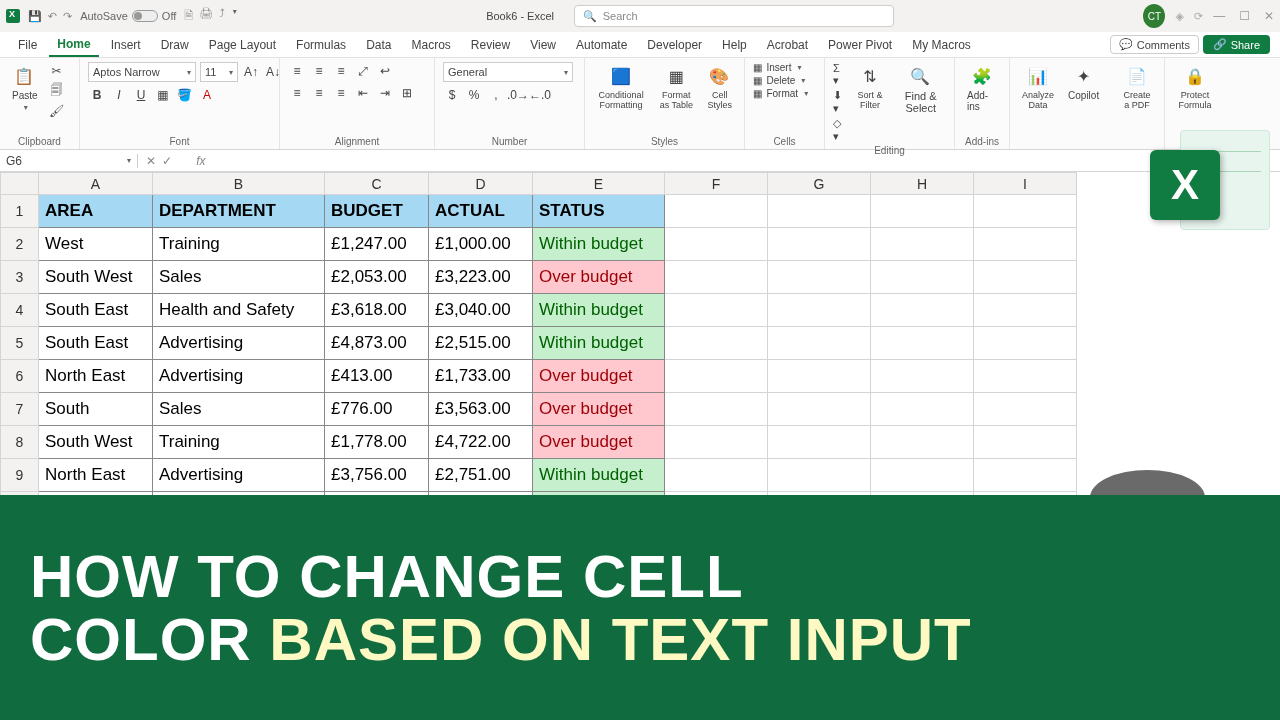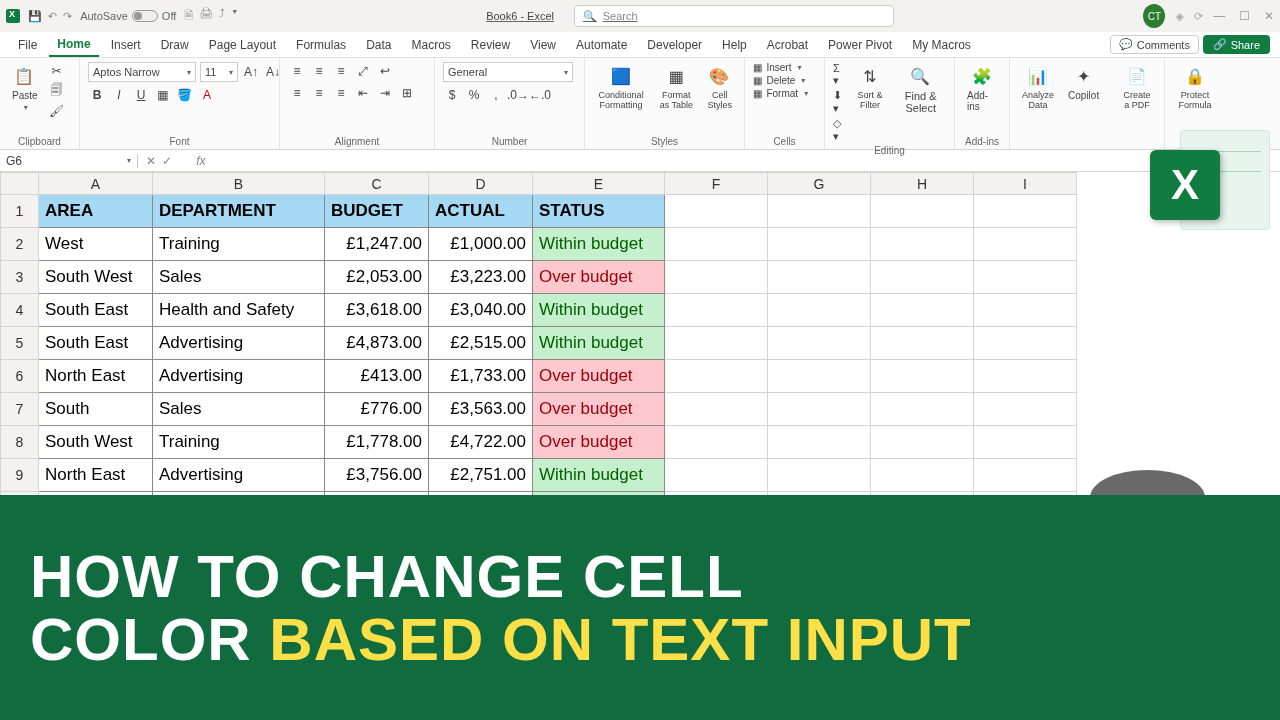--- a/index.html
+++ b/index.html
@@ -7,21 +7,21 @@
   
   .titlebar{height:32px;background:#f3f2f1;display:flex;align-items:center;padding:0 6px;font-size:11px;color:#666;}
   .titlebar .tb-left{display:flex;align-items:center;gap:8px;}
   .titlebar .tb-icon{width:14px;height:14px;background:#107c41;border-radius:2px;position:relative;}
   .titlebar .tb-icon::after{content:"X";color:#fff;font-size:9px;font-weight:bold;position:absolute;left:3px;top:0;}
   .titlebar .qa{display:flex;gap:6px;color:#888;font-size:11px;}
   .titlebar .qa span{cursor:default;}
   .autosave{display:flex;align-items:center;gap:4px;}
   .toggle{width:26px;height:12px;border:1px solid #999;border-radius:6px;position:relative;background:#eee;}
   .toggle::after{content:"";position:absolute;width:8px;height:8px;border-radius:50%;background:#999;top:1px;left:1px;}
-  .titlebar .center{flex:1;display:flex;justify-content:center;align-items:center;gap:20px;text-decoration:underline;}
+  .titlebar .center{flex:1;display:flex;justify-content:center;align-items:center;gap:20px;}
   .doc-title{color:#444;}
   .searchbox{width:320px;height:22px;border:1px solid #ccc;border-radius:4px;display:flex;align-items:center;padding:0 8px;gap:6px;background:#fff;color:#888;}
   .titlebar .right{display:flex;align-items:center;gap:10px;}
   .avatar{width:22px;height:24px;border-radius:50%;background:#2e7d32;color:#fff;font-size:10px;display:flex;align-items:center;justify-content:center;}
   .winctl{color:#999;font-size:12px;display:flex;gap:14px;}
   
   .tabs{height:26px;background:#fff;border-bottom:1px solid #e1e1e1;display:flex;align-items:center;padding:8px 10px;font-size:12px;gap:4px;}
   .tab{padding:4px 8px;color:#444;cursor:pointer;}
   .tab.active{color:#15803d;border-bottom:2px solid #107c41;font-weight:700;}
   .tabs .spacer{flex:1;}
@@ -44,28 +44,28 @@
   .fctl{display:flex;align-items:center;gap:6px;padding:0 8px;color:#888;}
   .fx{font-style:italic;margin-left:18px;}
   
   .grid-wrap{position:relative;background:#fff;height:calc(720px - 32px - 26px - 92px - 22px);overflow:hidden;}
   table.sheet{border-collapse:collapse;table-layout:fixed;}
   .sheet th,.sheet td{border:1px solid #d4d4d4;height:33px;font-size:17px;padding:0 6px;white-space:nowrap;overflow:hidden;}
   .sheet thead th{background:#f3f2f1;font-weight:normal;color:#333;text-align:center;font-size:14px;height:22px;}
   .sheet tbody th{background:#f3f2f1;font-weight:normal;color:#333;text-align:center;width:38px;font-size:14px;}
   .corner{width:38px;background:#f3f2f1;}
   .hdr{background:#a5d8f3 !important;font-weight:bold;color:#000;}
-  .num{text-align:right;}
+  .num{}
   .within{background:#c6efce;color:#006100;}
   .over{background:#ffc7ce;color:#9c0006;}
   .databorder{border:1px solid #888 !important;}
   
   .banner{position:absolute;left:0;right:0;bottom:0;height:225px;background:#106c3f;display:flex;align-items:center;padding:0 30px;}
   .banner-text{font-family:Arial,"Arial Black",sans-serif;font-weight:900;color:#fff;font-size:60px;line-height:1.05;letter-spacing:1px;}
-  .banner-text .yellow{color:#fde047;}
+  .banner-text .yellow{color:#fef9c3;}
   .excel-logo{position:absolute;right:10px;top:130px;width:120px;height:110px;}
   .excel-logo .back{position:absolute;right:0;top:0;width:90px;height:100px;background:#e8f5ee;border:1px solid #cde8d7;border-radius:4px;}
   .excel-logo .back::before,.excel-logo .back::after{content:"";position:absolute;left:8px;right:8px;height:1px;background:#a9d5bb;}
   .excel-logo .back::before{top:20px;} .excel-logo .back::after{top:40px;}
   .excel-logo .front{position:absolute;left:0;top:20px;width:70px;height:70px;background:#107c41;border-radius:6px;display:flex;align-items:center;justify-content:center;color:#fff;font-size:42px;font-weight:bold;box-shadow:2px 2px 6px rgba(0,0,0,.3);}
   .presenter{position:absolute;right:10px;bottom:0;width:250px;height:290px;}
   .presenter .body{position:absolute;bottom:0;left:30px;width:190px;height:110px;background:#1a1a1a;border-radius:60px 60px 0 0;}
   .presenter .head{position:absolute;bottom:100px;left:75px;width:105px;height:130px;background:#e8c9a8;border-radius:50% 50% 46% 46%;}
   .presenter .hair{position:absolute;bottom:195px;left:70px;width:115px;height:55px;background:#6a6a6a;border-radius:50% 50% 30% 30%;}
   .presenter .beard{position:absolute;bottom:95px;left:82px;width:92px;height:55px;background:#8a8a8a;border-radius:0 0 45px 45px;}

